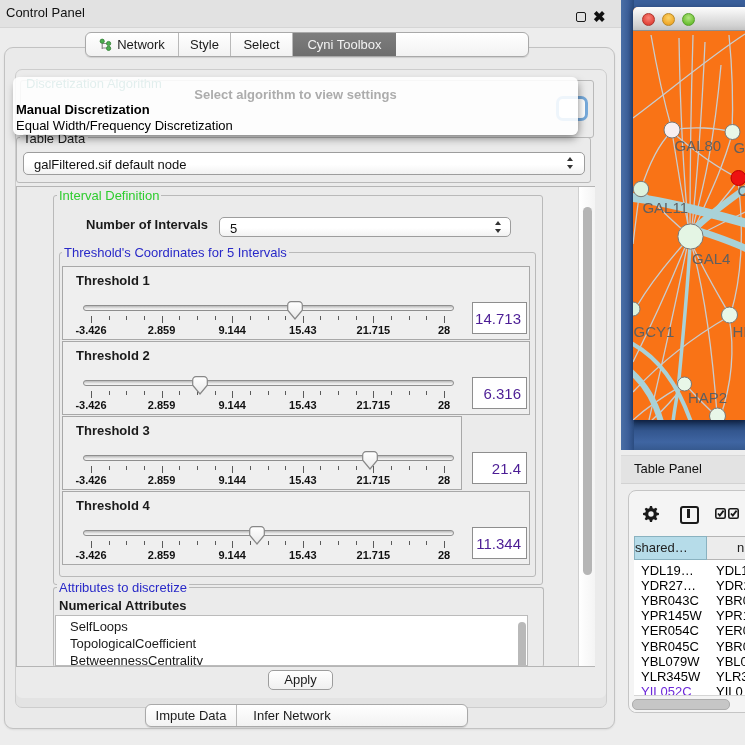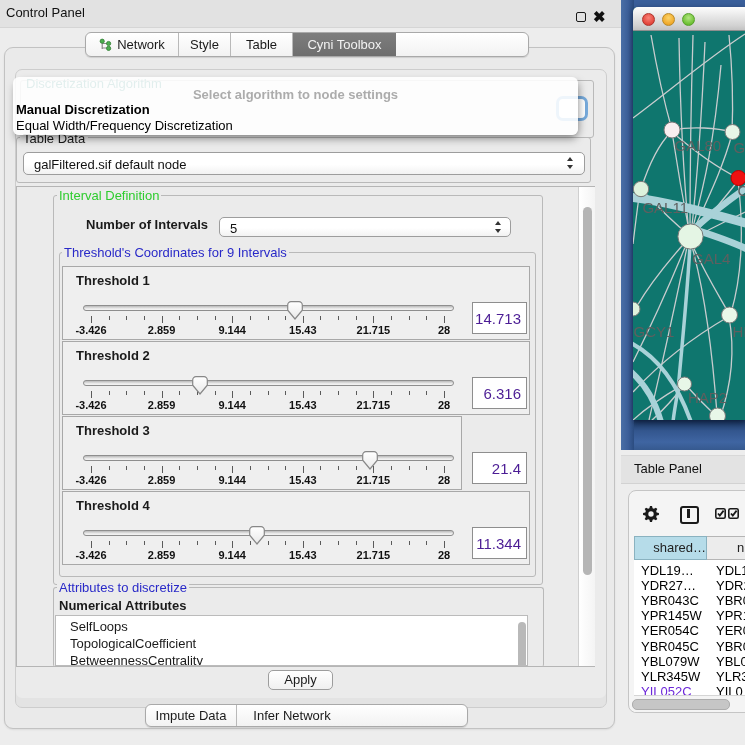--- a/index.html
+++ b/index.html
@@ -41,59 +41,59 @@
 <div class="seg" style="left:85px;top:32px;width:442px;height:23px">
   <div class="s" style="width:93px">
     <svg width="13" height="14" viewBox="0 0 13 14" style="margin-right:5px">
       <path d="M3.2 4 V11 M3.2 5.5 H9 M3.2 10 H9" stroke="#8a8a8a" stroke-width="1.2" fill="none"></path>
       <circle cx="3.2" cy="3.2" r="2.1" fill="#4caf50" stroke="#2e7d32" stroke-width="0.8"></circle>
       <circle cx="9.6" cy="5.5" r="2.1" fill="#4caf50" stroke="#2e7d32" stroke-width="0.8"></circle>
       <circle cx="9.6" cy="10.4" r="2.1" fill="#4caf50" stroke="#2e7d32" stroke-width="0.8"></circle>
     </svg>
     Network</div>
   <div class="s" style="width:52px">Style</div>
-  <div class="s" style="width:62px">Table</div>
+  <div class="s" style="width:62px">Select</div>
   <div class="s sel" style="width:103px">Cyni Toolbox</div>
 </div>
 
 <div class="a" style="left:15px;top:69px;width:590px;height:637px;background:#ebebeb;border:1px solid #cdcdcd;border-radius:7px;box-shadow:inset 0 -9px 0 #e3e3e3"></div>
 
 <div class="grp" style="left:20px;top:80px;width:572px;height:56px"></div>
 <div class="a" style="left:26px;top:76px;font-size:13px;color:#0f766e">Discretization Algorithm</div>
 
 <div class="a" style="left:556px;top:96px;width:26px;height:19px;border:3px solid #76a9da;border-radius:7px;background:#fff"></div>
 
 <div class="grp" style="left:16px;top:137px;width:573px;height:44px"></div>
 <div class="a" style="left:20px;top:131px;background:#ebebeb;padding:0 3px;font-size:13px">Table Data</div>
 <div class="combo" style="left:23px;top:152px;width:562px;height:23px">
     <span class="tx" style="top:4px">galFiltered.sif default node</span>
  <div class="spin" style="right:11px;top:4px"></div>
   </div>
 
 <div class="a" style="left:13px;top:77px;width:565px;height:58px;background:rgba(255,255,255,0.88);border-radius:6px;box-shadow:0 6px 9px -2px rgba(0,0,0,0.35), 4px 2px 8px -3px rgba(0,0,0,0.25);"></div>
-<div class="a" style="left:13px;top:87px;width:565px;text-align:center;color:#acacac;font-size:13px;font-weight:bold">Select algorithm to node settings</div>
+<div class="a" style="left:13px;top:87px;width:565px;text-align:center;color:#acacac;font-size:13px;font-weight:bold">Select algorithm to view settings</div>
 <div class="a" style="left:16px;top:102px;font-size:13px;font-weight:bold;color:#000">Manual Discretization</div>
 <div class="a" style="left:16px;top:118px;font-size:13px;color:#000">Equal Width/Frequency Discretization</div>
 
 <div class="a" style="left:16px;top:186px;width:579px;height:481px;border:1px solid #b5b5b5;background:#ebebeb;box-sizing:border-box"></div>
 
 <div class="a" style="left:578px;top:187px;width:17px;height:479px;background:linear-gradient(90deg,#ffffff,#f4f4f4);border-left:1px solid #cfcfcf;box-sizing:border-box"></div>
 <div class="a" style="left:583px;top:207px;width:9px;height:368px;background:#b5b5b5;border-radius:4.5px"></div>
 
 <div class="grp" style="left:53px;top:195px;width:488px;height:388px"></div>
 <div class="gtitle" style="left:57px;top:189px;background:#ebebeb;color:#2ecc2e;font-size:13px">Interval Definition</div>
 
 <div class="a" style="left:86px;top:217px;font-size:13px;font-weight:bold">Number of Intervals</div>
 <div class="combo" style="left:219px;top:217px;width:292px;height:20px">
     <span class="tx" style="top:3px">5</span>
  <div class="spin" style="right:9px;top:3px"></div>
   </div>
 
 <div class="grp" style="left:59px;top:252px;width:475px;height:323px"></div>
-<div class="gtitle" style="left:62px;top:246px;background:#ebebeb;color:#2929c8;font-size:13px">Threshold's Coordinates for 9 Intervals</div>
+<div class="gtitle" style="left:62px;top:246px;background:#ebebeb;color:#2929c8;font-size:13px">Threshold's Coordinates for 5 Intervals</div>
 
 <div id="thresholds">
     <div class="tpanel" style="left:62px;top:266px;width:468px;height:74px;box-sizing:border-box">
       <div class="tname">Threshold 1</div>
       <div class="track" style="left:20px;top:38px;width:369px"></div>
       <div class="tick" style="left:28.0px;top:49px;height:7px"></div>
       <div class="tlab" style="left:28.0px;top:57px">-3.426</div>
       <div class="tick" style="left:45.7px;top:49px;height:4px"></div>
       <div class="tick" style="left:63.3px;top:49px;height:4px"></div>
       <div class="tick" style="left:80.9px;top:49px;height:4px"></div>
@@ -277,21 +277,21 @@
 
 <div class="seg" style="left:145px;top:704px;width:321px;height:21px">
   <div class="s" style="width:91px">Impute Data</div>
   <div class="s" style="width:110px">Infer Network</div>
 </div>
 
 <div class="a" style="left:621px;top:0;width:124px;height:450px;background:#3a5f9b"></div>
 <div class="a" style="left:621px;top:0;width:13px;height:450px;background:linear-gradient(90deg,#4a6fa6,#3c5f99 55%,#2b4c80)"></div>
 <div class="a" style="left:634px;top:418px;width:111px;height:32px;background:linear-gradient(180deg,#142f56,#33568e 40%,#3f65a2 75%,#36598f)"></div>
 
-<div class="a" style="left:633px;top:7px;width:112px;height:413px;background:#0f766e;border-radius:5px 0 0 0;overflow:hidden;box-shadow:0 2px 6px rgba(0,0,20,0.5)">
+<div class="a" style="left:633px;top:7px;width:112px;height:413px;background:#f97316;border-radius:5px 0 0 0;overflow:hidden;box-shadow:0 2px 6px rgba(0,0,20,0.5)">
   <div style="position:absolute;left:0;top:0;width:112px;height:23px;background:linear-gradient(180deg,#fdfdfd,#d2d2d2 80%,#c3c3c3);border-bottom:1px solid #8e8e8e">
     <div style="position:absolute;left:9px;top:6px;width:11px;height:11px;border-radius:50%;background:radial-gradient(circle at 50% 35%,#f98379,#e3443a 70%,#c23831);border:0.5px solid #ad352e"></div>
     <div style="position:absolute;left:29px;top:6px;width:11px;height:11px;border-radius:50%;background:radial-gradient(circle at 50% 35%,#fbd46a,#f0a829 70%,#cd8c22);border:0.5px solid #b98a28"></div>
     <div style="position:absolute;left:49px;top:6px;width:11px;height:11px;border-radius:50%;background:radial-gradient(circle at 50% 35%,#b3e581,#6cc033 70%,#549f27);border:0.5px solid #57a02c"></div>
   </div>
   <svg width="112" height="390" viewBox="0 0 112 390" style="position:absolute;left:0;top:23px" id="netsvg">
       <path d="M0 88 C 35 62 75 28 112 4" fill="none" stroke="#c8ccce" stroke-width="1.3"></path>
       <path d="M18 5 C 24 40 32 75 39 100" fill="none" stroke="#c8ccce" stroke-width="1.3"></path>
       <path d="M39 100 C 60 96 84 98 99 102" fill="none" stroke="#c8ccce" stroke-width="1.3"></path>
       <path d="M39 102 C 60 120 85 138 105 148" fill="none" stroke="#c8ccce" stroke-width="1.3"></path>
@@ -355,21 +355,21 @@
 </svg>
 <div class="a" style="left:680px;top:506px;width:15px;height:14px;border:2.5px solid #1a1a1a;border-radius:3px"></div>
 <div class="a" style="left:687px;top:508.5px;width:2.5px;height:9px;background:#1a1a1a"></div>
 <svg class="a" style="left:715px;top:508px" width="24" height="11" viewBox="0 0 24 11">
   <rect x="0.8" y="0.8" width="9.4" height="9.4" rx="1.5" fill="none" stroke="#1a1a1a" stroke-width="1.6"></rect>
   <path d="M3 5.5 L4.8 7.6 L8.6 2.6" stroke="#1a1a1a" stroke-width="1.8" fill="none"></path>
   <rect x="13.8" y="0.8" width="9.4" height="9.4" rx="1.5" fill="none" stroke="#1a1a1a" stroke-width="1.6"></rect>
   <path d="M16 5.5 L17.8 7.6 L21.6 2.6" stroke="#1a1a1a" stroke-width="1.8" fill="none"></path>
 </svg>
 
-<div class="a" style="left:634px;top:536px;width:73px;height:24px;background:#b6dce9;border:1px solid #8ab2c0;box-sizing:border-box;text-align:right;line-height:22px;font-size:13px;color:#222">shared…</div>
+<div class="a" style="left:634px;top:536px;width:73px;height:24px;background:#b6dce9;border:1px solid #8ab2c0;box-sizing:border-box;text-align:left;line-height:22px;font-size:13px;color:#222">shared…</div>
 <div class="a" style="left:707px;top:536px;width:45px;height:24px;background:#ececec;border:1px solid #b5b5b5;border-left:none;box-sizing:border-box;font-size:13px;color:#222;line-height:22px"><span style="margin-left:30px">n</span></div>
 <div class="a" style="left:634px;top:560px;width:111px;height:135px;background:#fff;overflow:hidden" id="tbody">
     <div style="position:absolute;left:7px;top:2.5px;font-size:13px;color:#000">YDL19…</div>
     <div style="position:absolute;left:82px;top:2.5px;font-size:13px;color:#000">YDL1</div>
     <div style="position:absolute;left:7px;top:17.7px;font-size:13px;color:#000">YDR27…</div>
     <div style="position:absolute;left:82px;top:17.7px;font-size:13px;color:#000">YDR2</div>
     <div style="position:absolute;left:7px;top:32.9px;font-size:13px;color:#000">YBR043C</div>
     <div style="position:absolute;left:82px;top:32.9px;font-size:13px;color:#000">YBR0</div>
     <div style="position:absolute;left:7px;top:48.1px;font-size:13px;color:#000">YPR145W</div>
     <div style="position:absolute;left:82px;top:48.1px;font-size:13px;color:#000">YPR1</div>

